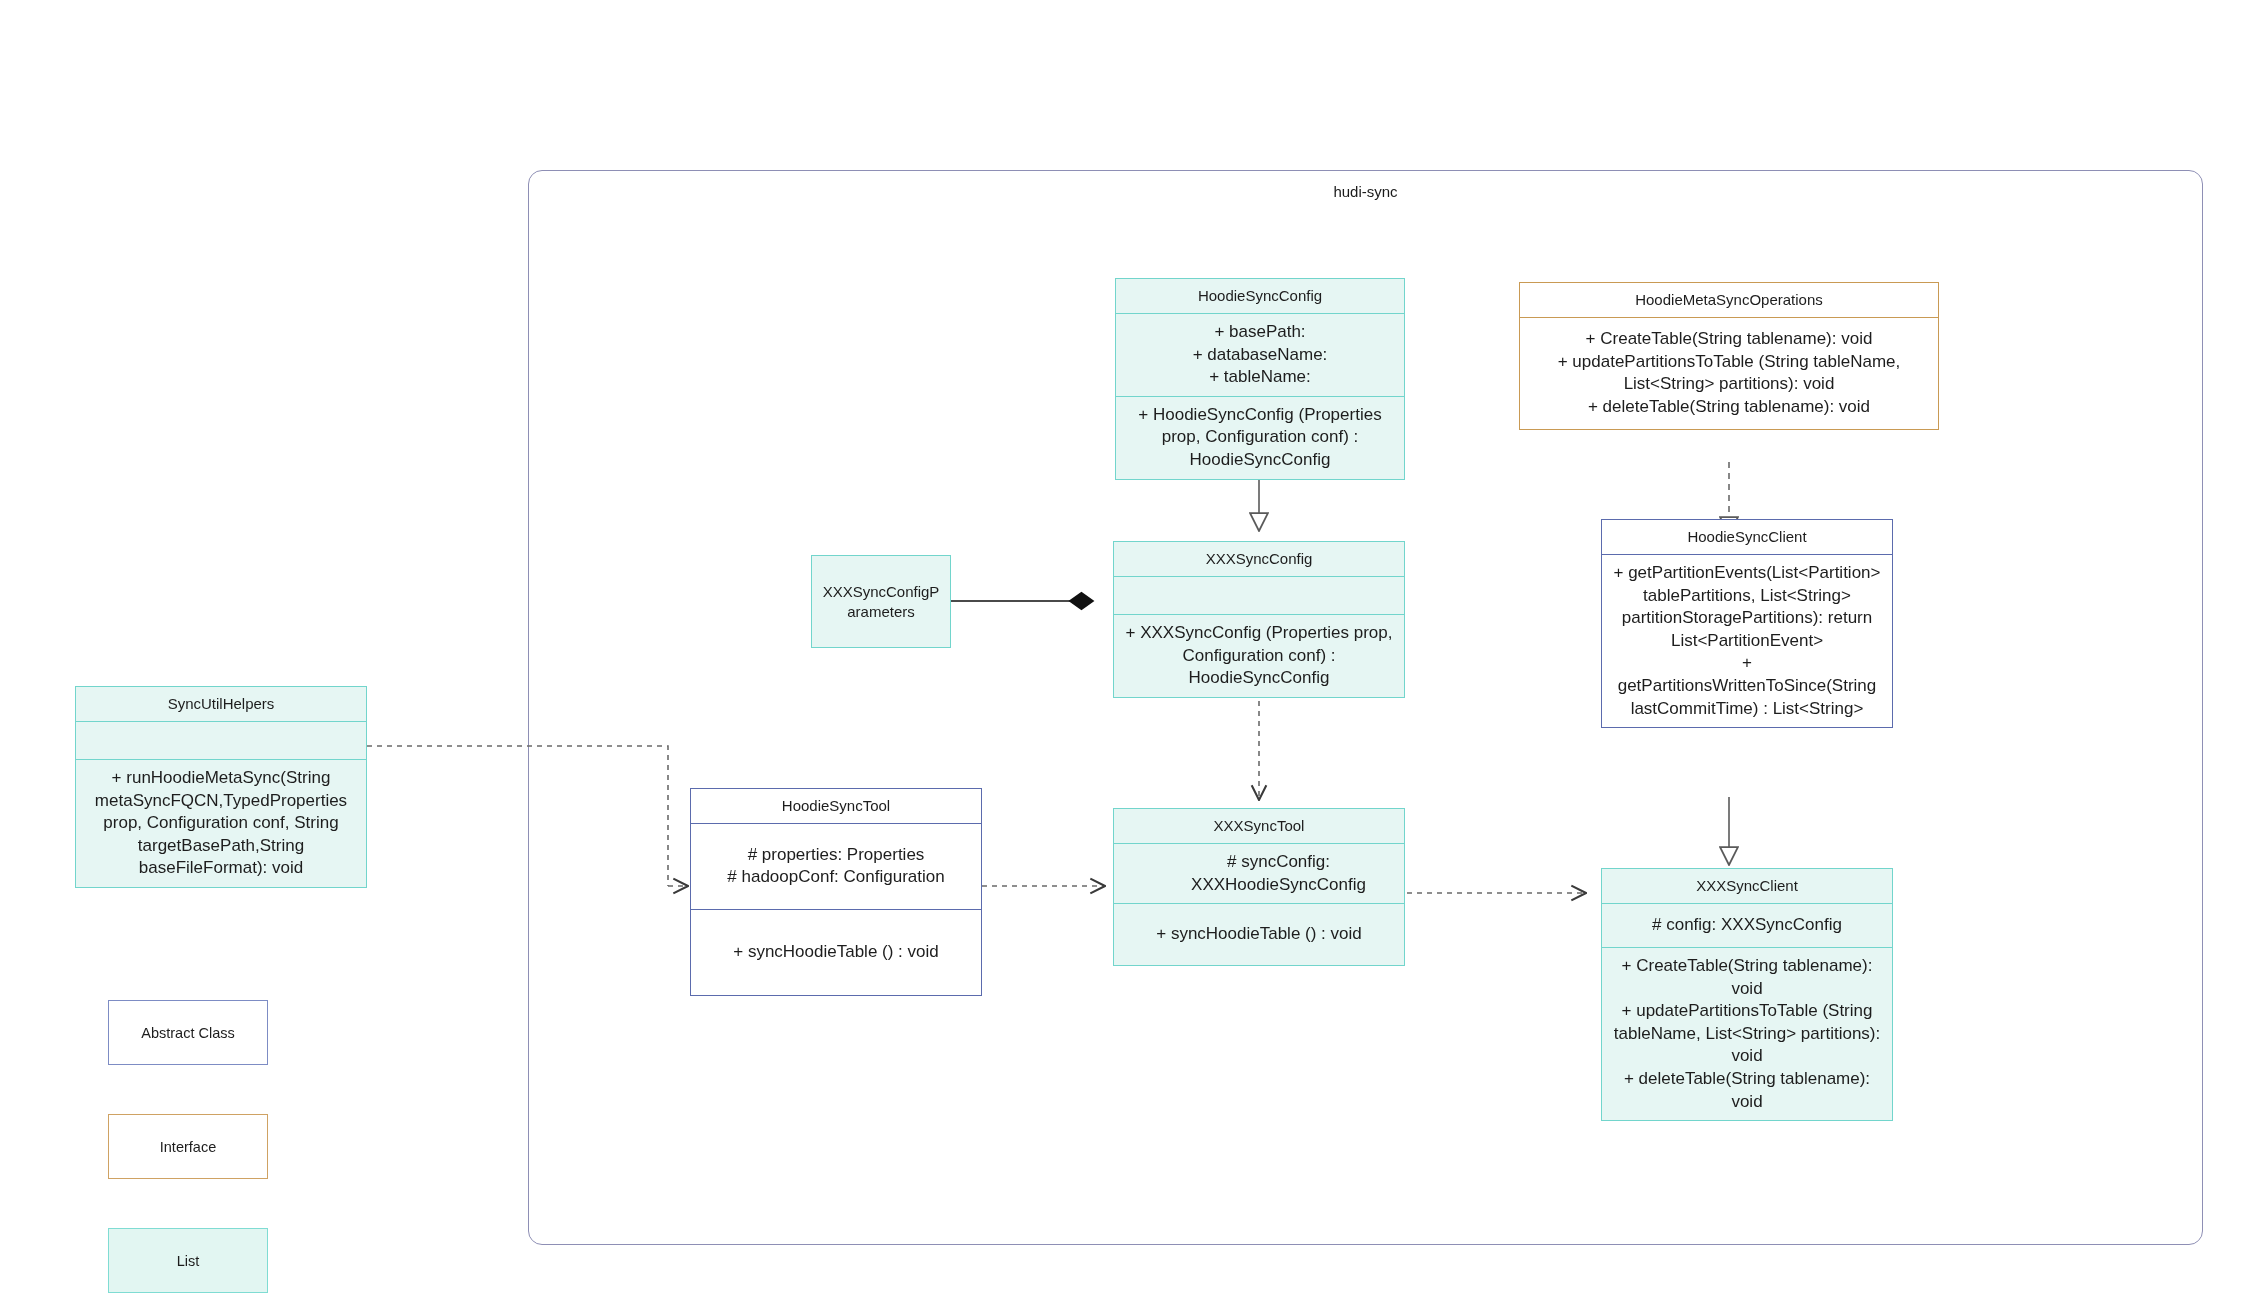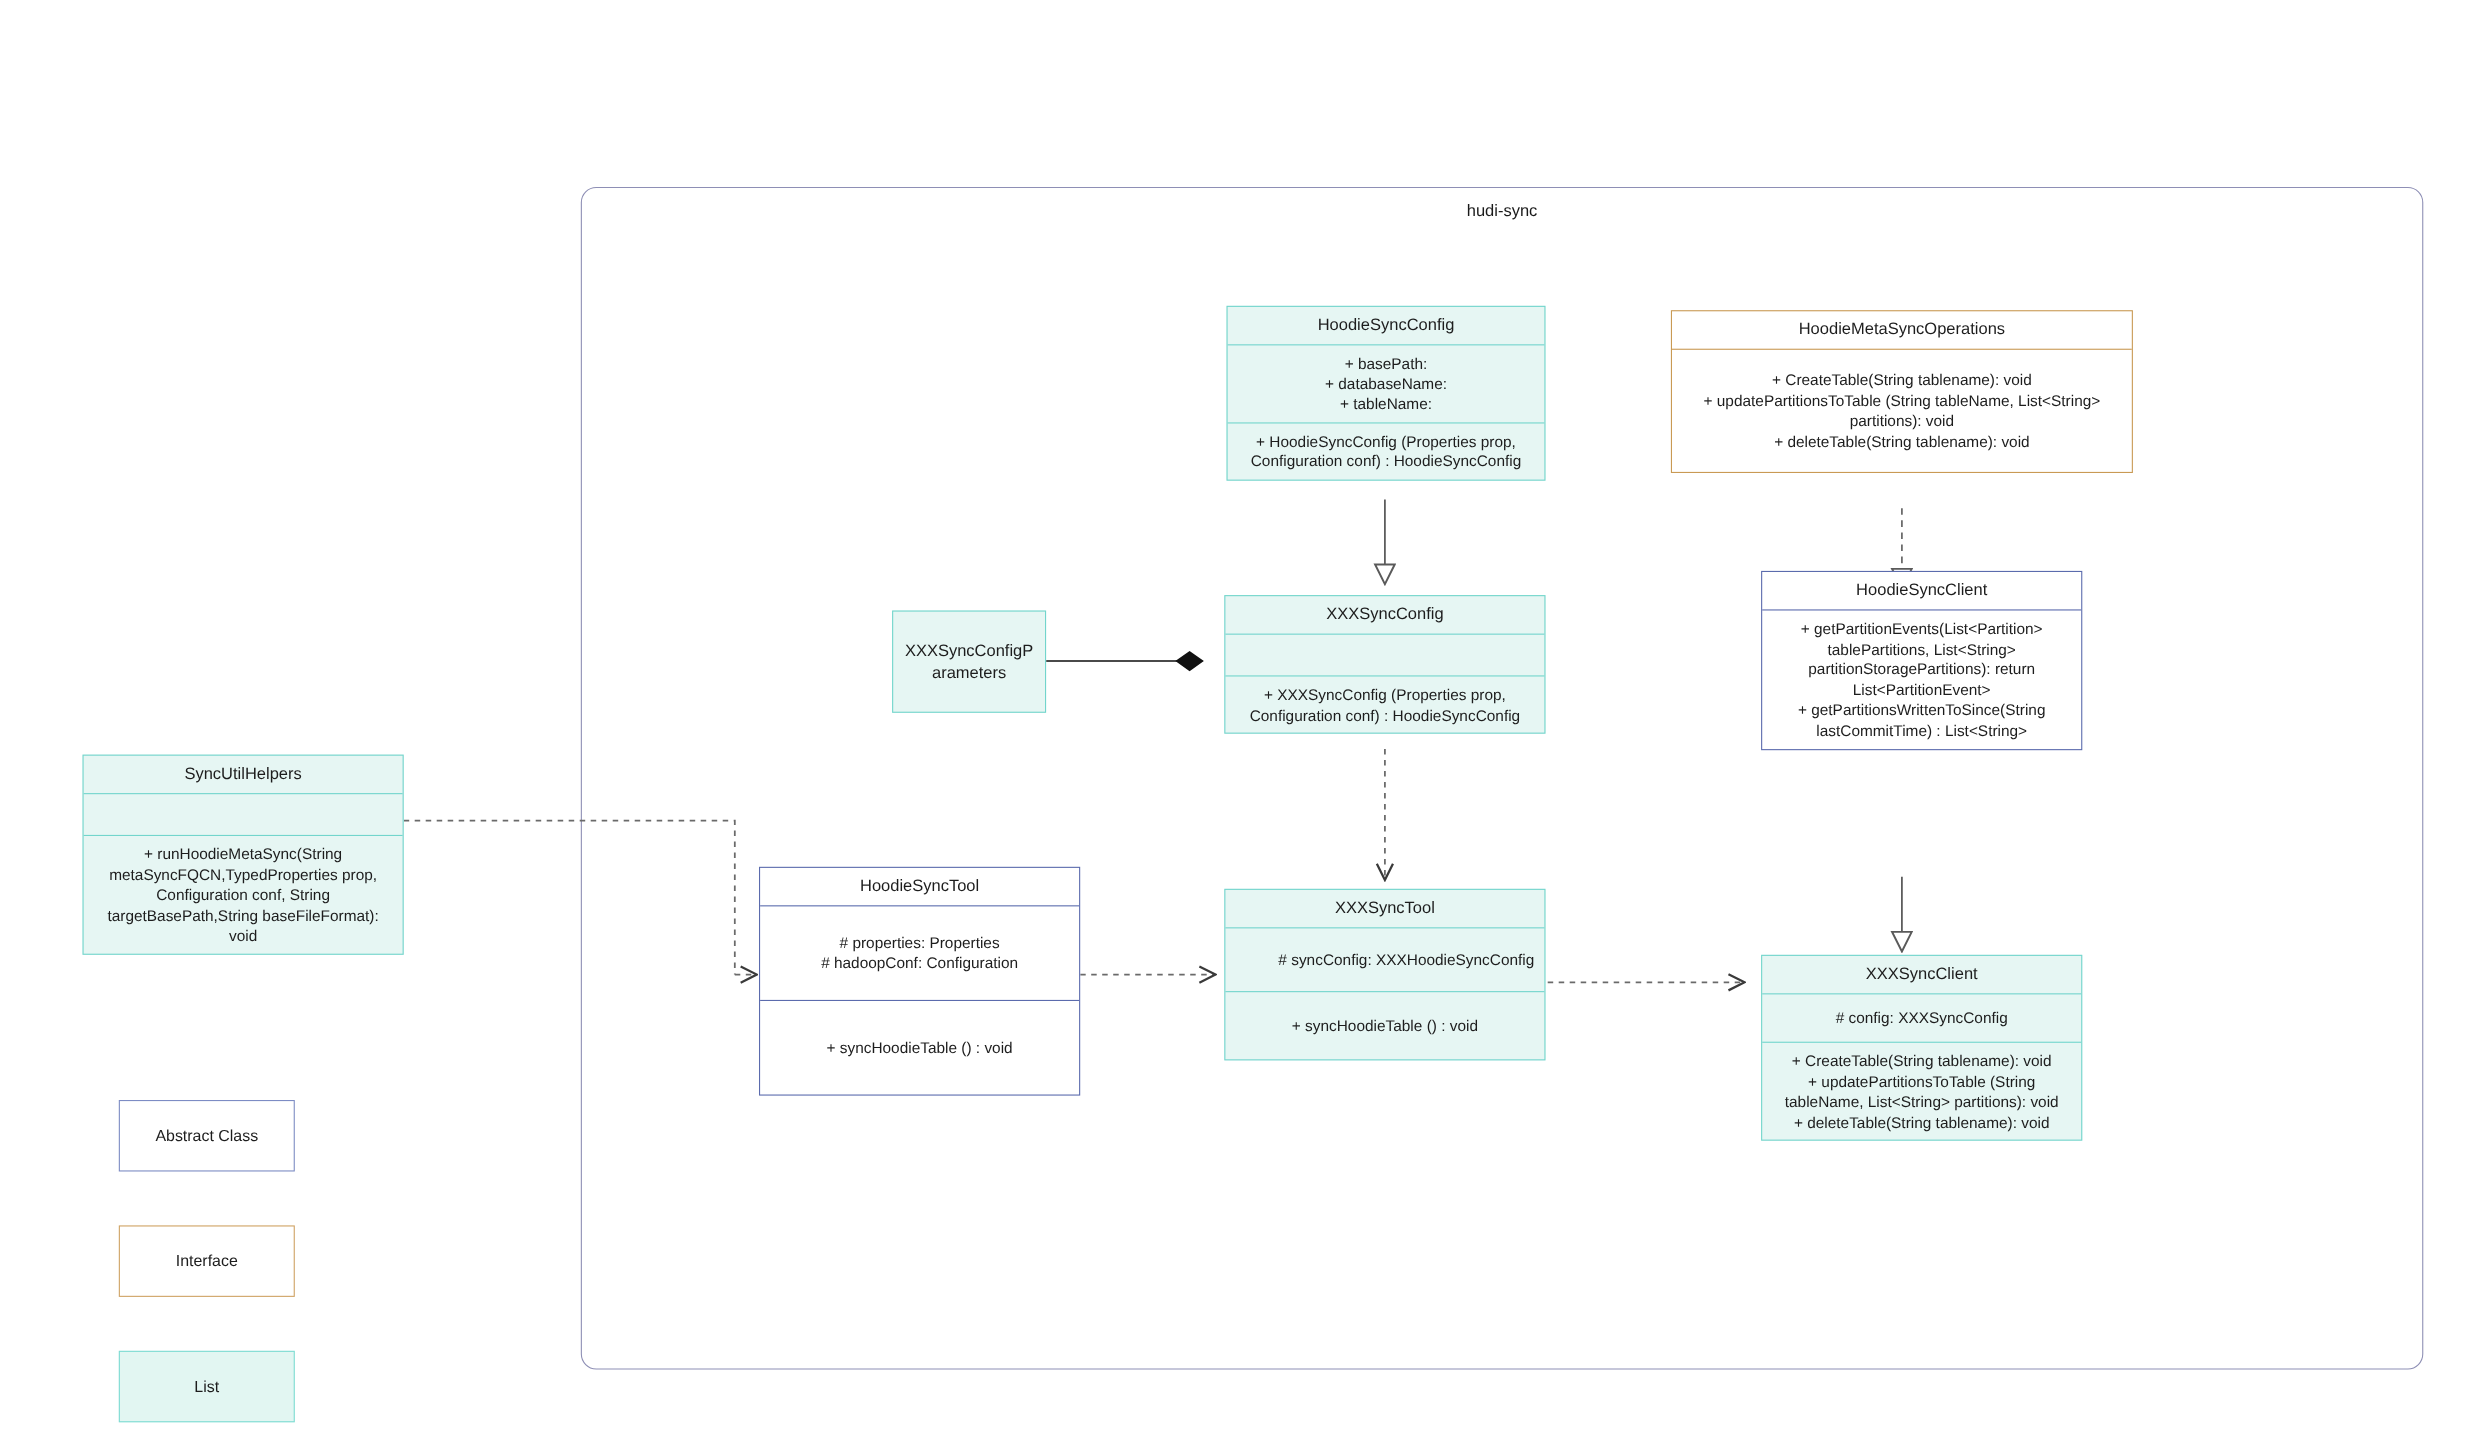--- a/index.html
+++ b/index.html
@@ -25,21 +25,21 @@
     font-size: 15px;
     color: #1a1a1a;
   }
 
   
   .uml { position: absolute; display: flex; flex-direction: column; }
   .uml .compartment {
     display: flex; align-items: center; justify-content: center;
     text-align: center;
     padding: 7px 9px;
-    font-size: 14px;
+    font-size: 17px;
     line-height: 1.33;
     color: #1d1d1d;
     white-space: pre-line;
   }
   .uml .title { font-size: 15px; }
 
   
   .uml.cls { border: 1.4px solid #72d5cc; background: #e6f6f3; }
   .uml.cls .compartment + .compartment { border-top: 1.4px solid #72d5cc; }
 

